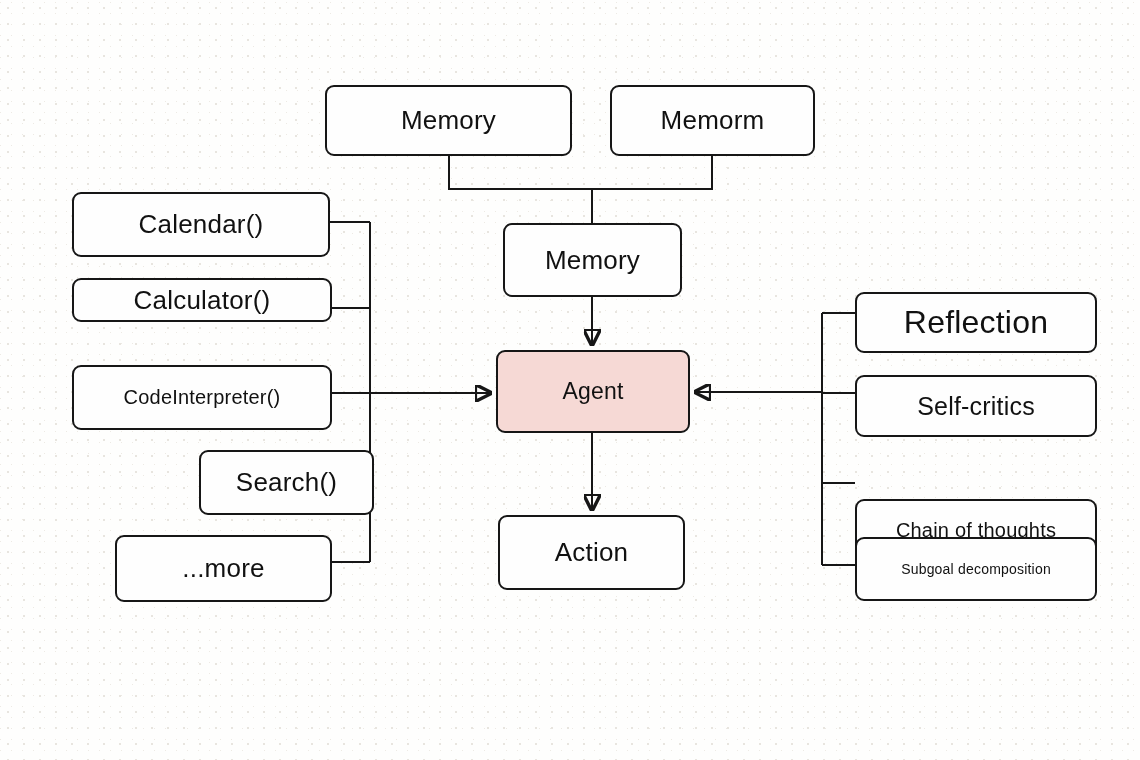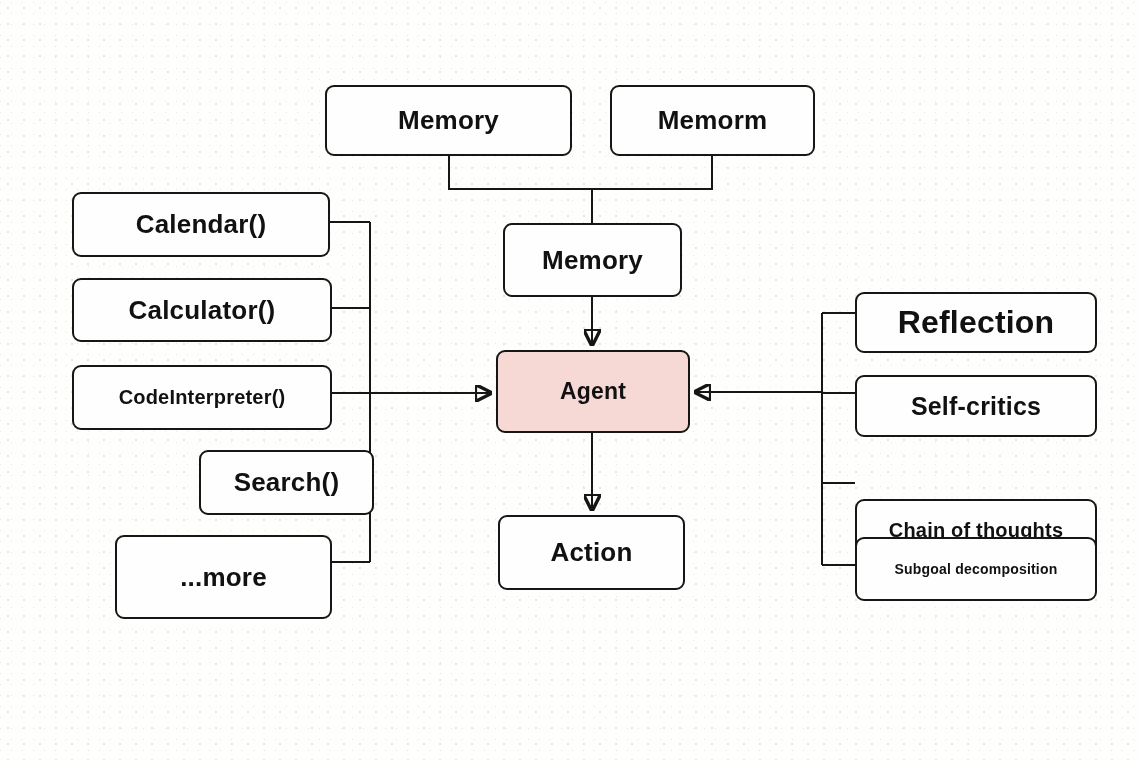--- a/index.html
+++ b/index.html
@@ -17,21 +17,21 @@
   }
   .edges{position:absolute;left:0;top:0;width:1140px;height:760px;}
   .edges path{stroke:#161616;stroke-width:2;fill:none;}
   .node{
     position:absolute;
     box-sizing:border-box;
     background:#fefefe;
     border:2px solid #161616;
     border-radius:9px;
     display:flex;align-items:center;justify-content:center;
-    font-weight:700;
+    font-weight:400;
     font-size:26px;
     color:#111111;
     letter-spacing:0.2px;
     white-space:nowrap;
   }
   .node.agent{background:#f6d9d5;}
   .fs23{font-size:20px;}
   .fs24{font-size:32px;}
   .fs25{font-size:25px;}
   .fs20{font-size:20px;margin-top:44px;}
@@ -79,27 +79,27 @@
   <div class="node" style="left:610px;top:85px;width:205px;height:71px;">Memorm</div>
 
   <div class="node" style="left:503px;top:223px;width:179px;height:74px;">Memory</div>
 
   <div class="node agent fs25" style="left:496px;top:350px;width:194px;height:83px;font-size:23px;">Agent</div>
 
   <div class="node" style="left:498px;top:515px;width:187px;height:75px;">Action</div>
 
   <div class="node" style="left:72px;top:192px;width:258px;height:65px;">Calendar()</div>
 
-  <div class="node" style="left:72px;top:278px;width:260px;height:64px;">Calculator()</div>
+  <div class="node" style="left:72px;top:278px;width:260px;height:44px;">Calculator()</div>
 
   <div class="node fs23" style="left:72px;top:365px;width:260px;height:65px;">CodeInterpreter()</div>
 
   <div class="node" style="left:157px;top:450px;width:175px;height:65px;margin-left:42px;">Search()</div>
 
-  <div class="node" style="left:115px;top:535px;width:217px;height:84px;">...more</div>
+  <div class="node" style="left:115px;top:535px;width:217px;height:67px;">...more</div>
 
   <div class="node fs24" style="left:855px;top:292px;width:242px;height:61px;">Reflection</div>
 
   <div class="node fs25" style="left:855px;top:375px;width:242px;height:62px;">Self-critics</div>
 
   <div class="node fs20" style="left:855px;top:455px;width:242px;height:63px;">Chain of thoughts</div>
 
   <div class="node fs17" style="left:855px;top:537px;width:242px;height:64px;">Subgoal decomposition</div>
 
 </div>

